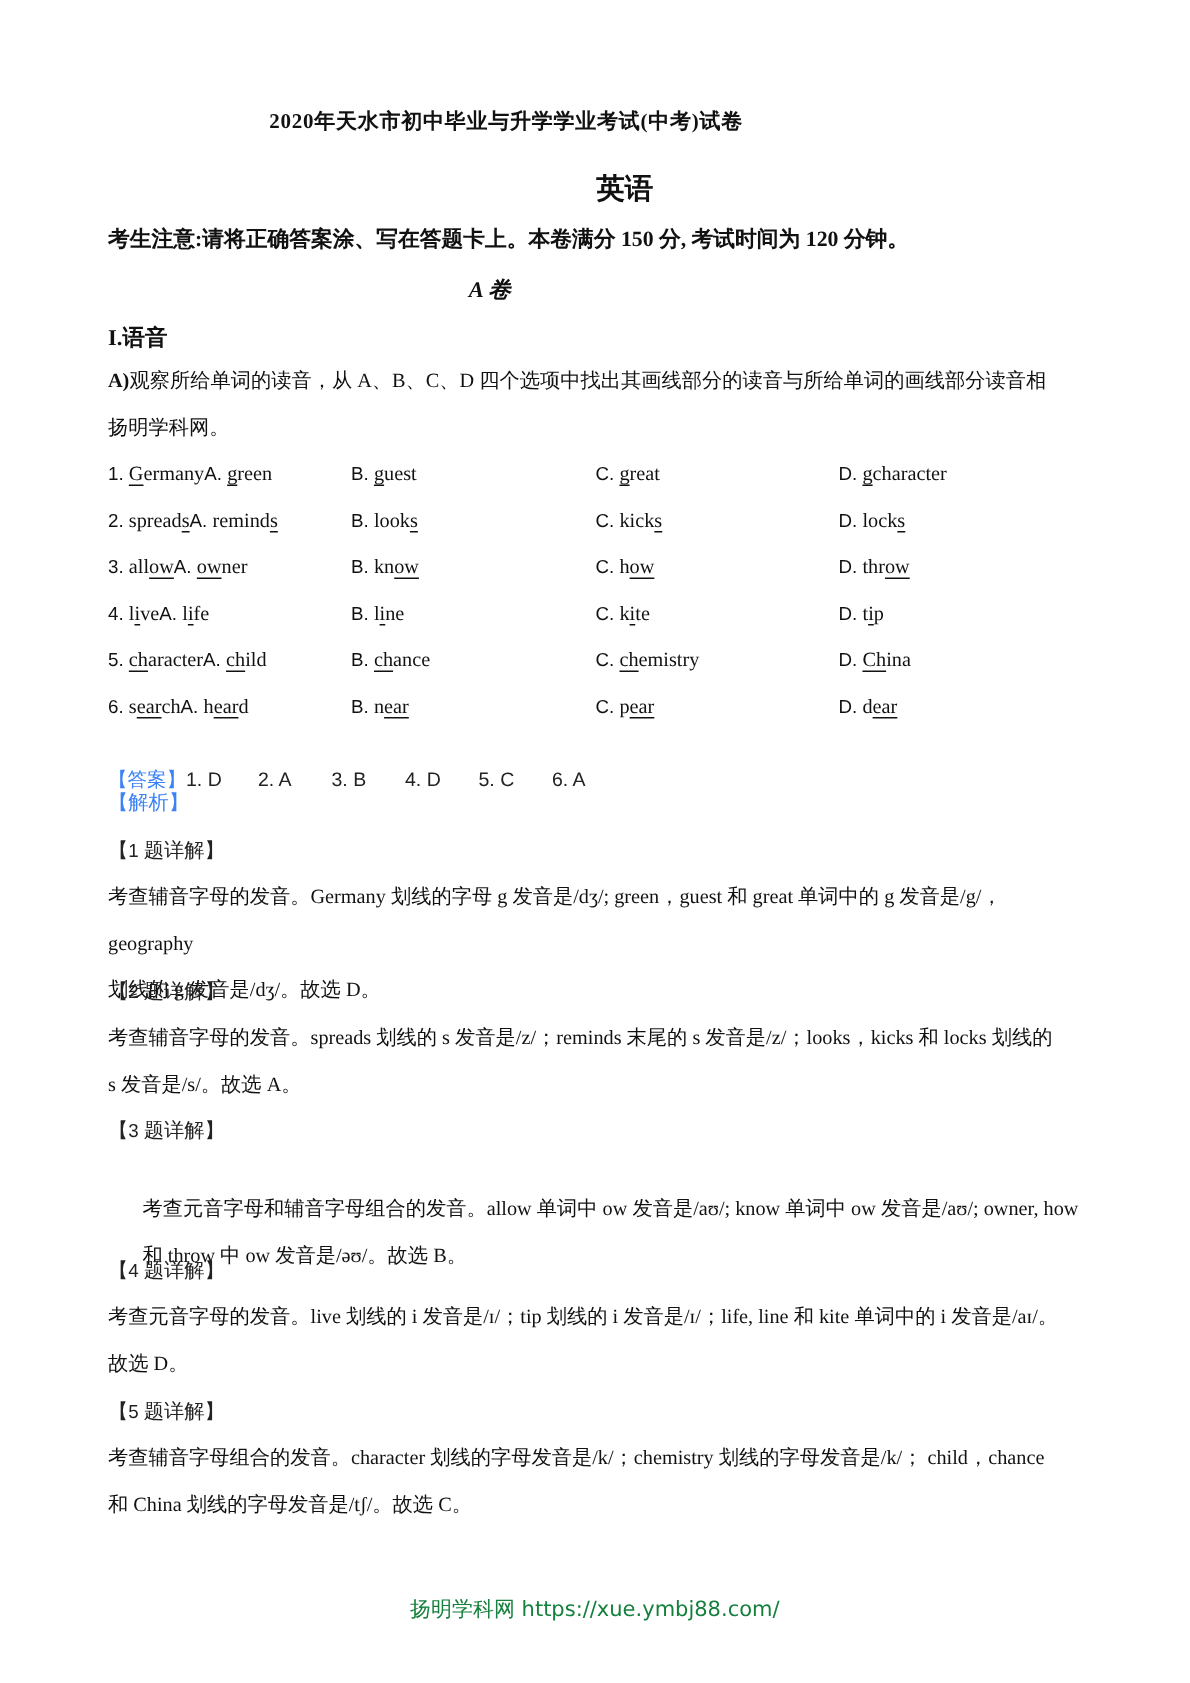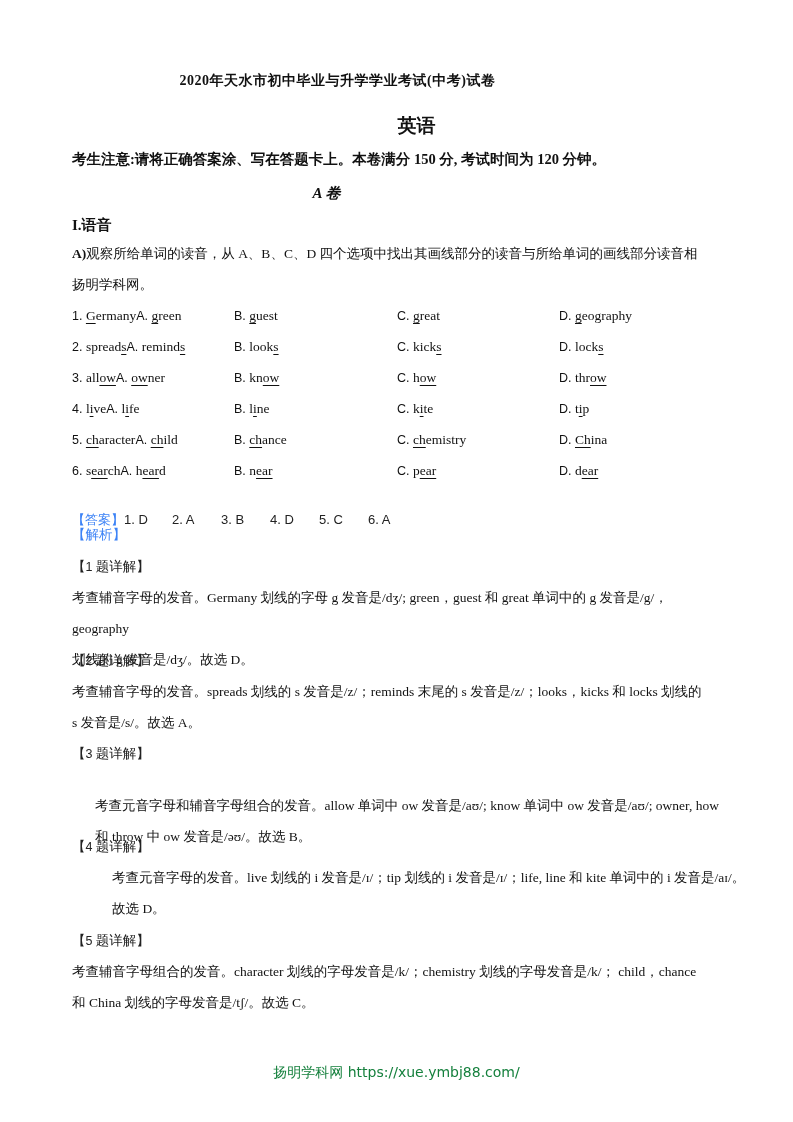--- a/index.html
+++ b/index.html
@@ -46,21 +46,21 @@
 
   <div class="para" style="top:238px;">
     <div><b>A)</b><span>观察所给单词的读音，从 A、B、C、D 四个选项中找出其画线部分的读音与所给单词的画线部分读音相</span></div>
     <div>扬明学科网。</div>
   </div>
 
   <div class="qrow" style="top:308px;">
     <span class="cell c0"><span class="lab">1. </span><span></span><u>G</u><span>ermany</span><span class="lab">A. </span><span></span><u>g</u><span>reen</span></span>
     <span class="cell c1"><span class="lab">B. </span><span></span><u>g</u><span>uest</span></span>
     <span class="cell c2"><span class="lab">C. </span><span></span><u>g</u><span>reat</span></span>
-    <span class="cell c3"><span class="lab">D. </span><span></span><u>g</u><span>eography</span></span>
+    <span class="cell c3"><span class="lab">D. </span><span></span><u>g</u><span>character</span></span>
   </div>
 
   <div class="qrow" style="top:339px;">
     <span class="cell c0"><span class="lab">2. </span><span>spread</span><u>s</u><span></span><span class="lab">A. </span><span>remind</span><u>s</u><span></span></span>
     <span class="cell c1"><span class="lab">B. </span><span>look</span><u>s</u><span></span></span>
     <span class="cell c2"><span class="lab">C. </span><span>kick</span><u>s</u><span></span></span>
     <span class="cell c3"><span class="lab">D. </span><span>lock</span><u>s</u><span></span></span>
   </div>
 
   <div class="qrow" style="top:370px;">
@@ -109,21 +109,21 @@
     <div>s 发音是/s/。故选 A。</div>
   </div>
 
   <div class="detail-h" style="top:745px;"><span>【</span><span class="num">3</span><span> 题详解】</span></div>
   <div class="para" style="top:790px;margin-left:23px;">
     <div>考查元音字母和辅音字母组合的发音。allow 单词中 ow 发音是/aʊ/; know 单词中 ow 发音是/aʊ/; owner, how</div>
     <div>和 throw 中 ow 发音是/əʊ/。故选 B。</div>
   </div>
 
   <div class="detail-h" style="top:838px;"><span>【</span><span class="num">4</span><span> 题详解】</span></div>
-  <div class="para" style="top:862px;margin-left:40px;">
+  <div class="para" style="top:862px;">
     <div>考查元音字母的发音。live 划线的 i 发音是/ɪ/；tip 划线的 i 发音是/ɪ/；life, line 和 kite 单词中的 i 发音是/aɪ/。</div>
     <div>故选 D。</div>
   </div>
 
   <div class="detail-h" style="top:932px;"><span>【</span><span class="num">5</span><span> 题详解】</span></div>
   <div class="para" style="top:956px;">
     <div>考查辅音字母组合的发音。character 划线的字母发音是/k/；chemistry 划线的字母发音是/k/；  child，chance</div>
     <div>和 China 划线的字母发音是/tʃ/。故选 C。</div>
   </div>
 

